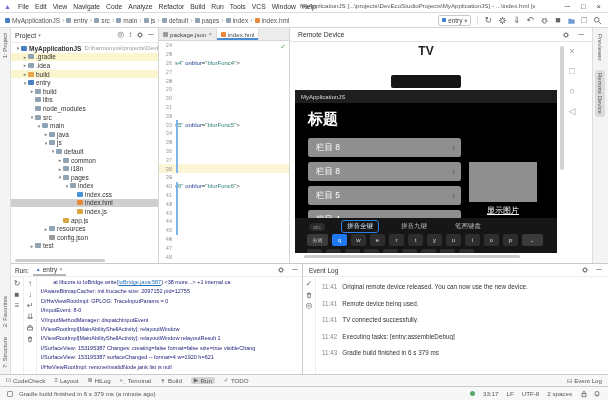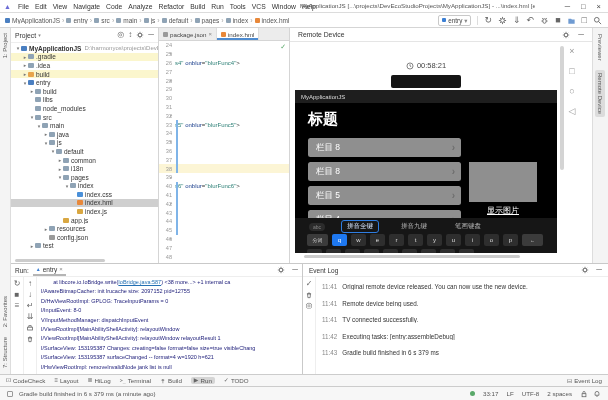--- a/index.html
+++ b/index.html
@@ -469,27 +469,21 @@
   <div id="device-header">
     <span>Remote Device</span>
   </div>
   <div id="device-hicons">
       <span><svg width="8" height="8" viewBox="0 0 10 10" fill="none" stroke="#666" stroke-width="1">
           <circle cx="5" cy="5" r="2.1"></circle>
           <path d="M5 1v1.6M5 7.4V9M1 5h1.6M7.4 5H9M2.3 2.3l1.1 1.1M6.6 6.6l1.1 1.1M7.7 2.3L6.6 3.4M3.4 6.6L2.3 7.7"></path>
         </svg></span>
       <span style="font-size: 8px; color: rgb(102, 102, 102); line-height: 1;">─</span>
     </div>
-  <div id="tv-timer">
-    <span id="timer-clock"><span><svg width="8" height="8" viewBox="0 0 10 10" fill="none" stroke="#666" stroke-width="1">
-            <circle cx="5" cy="5" r="3.8"></circle>
-            <path d="M5 2.8V5l1.6 1"></path>
-          </svg></span></span>
-    <span>00:58:21</span>
-  </div>
+  <div id="tv-name">TV</div>
   <div id="tv-bezel"></div>
   <div id="tv-screen">
     <div id="tv-appbar">
       <span>MyApplicationJS</span>
     </div>
     <div id="tv-title">标题</div>
     <div id="tv-items">
         <div class="tv-item" style="top: 48px;">
           <span>栏目 8</span>
           <span class="chev">›</span>

